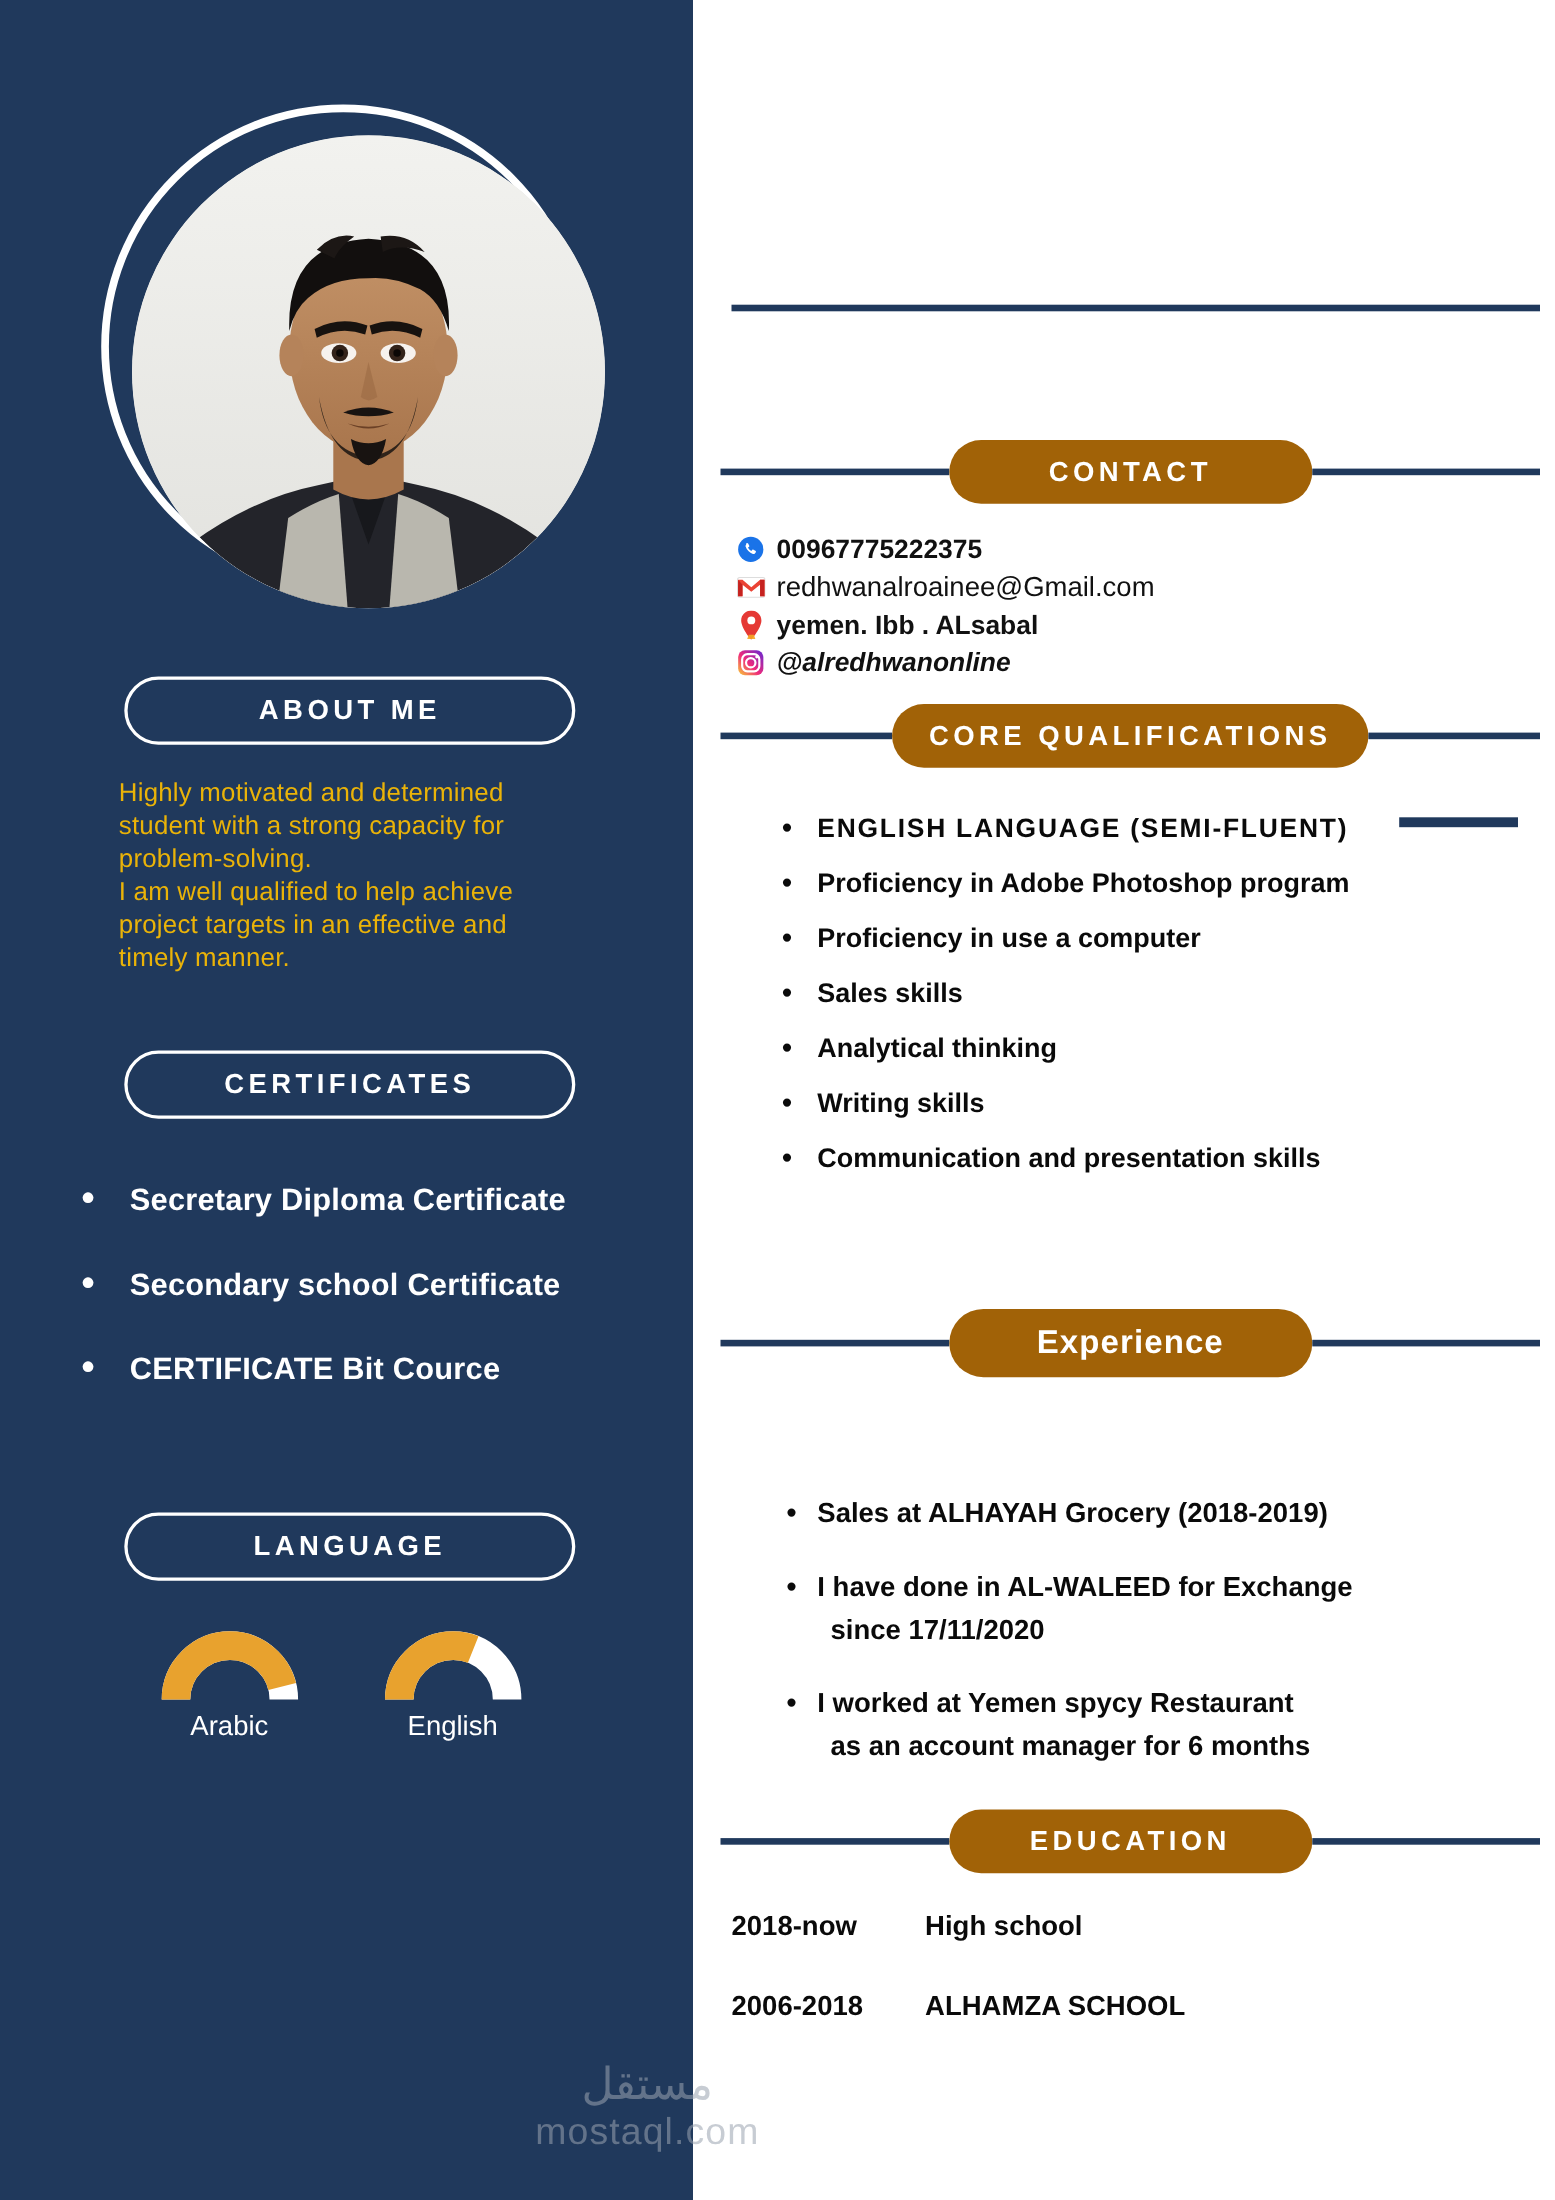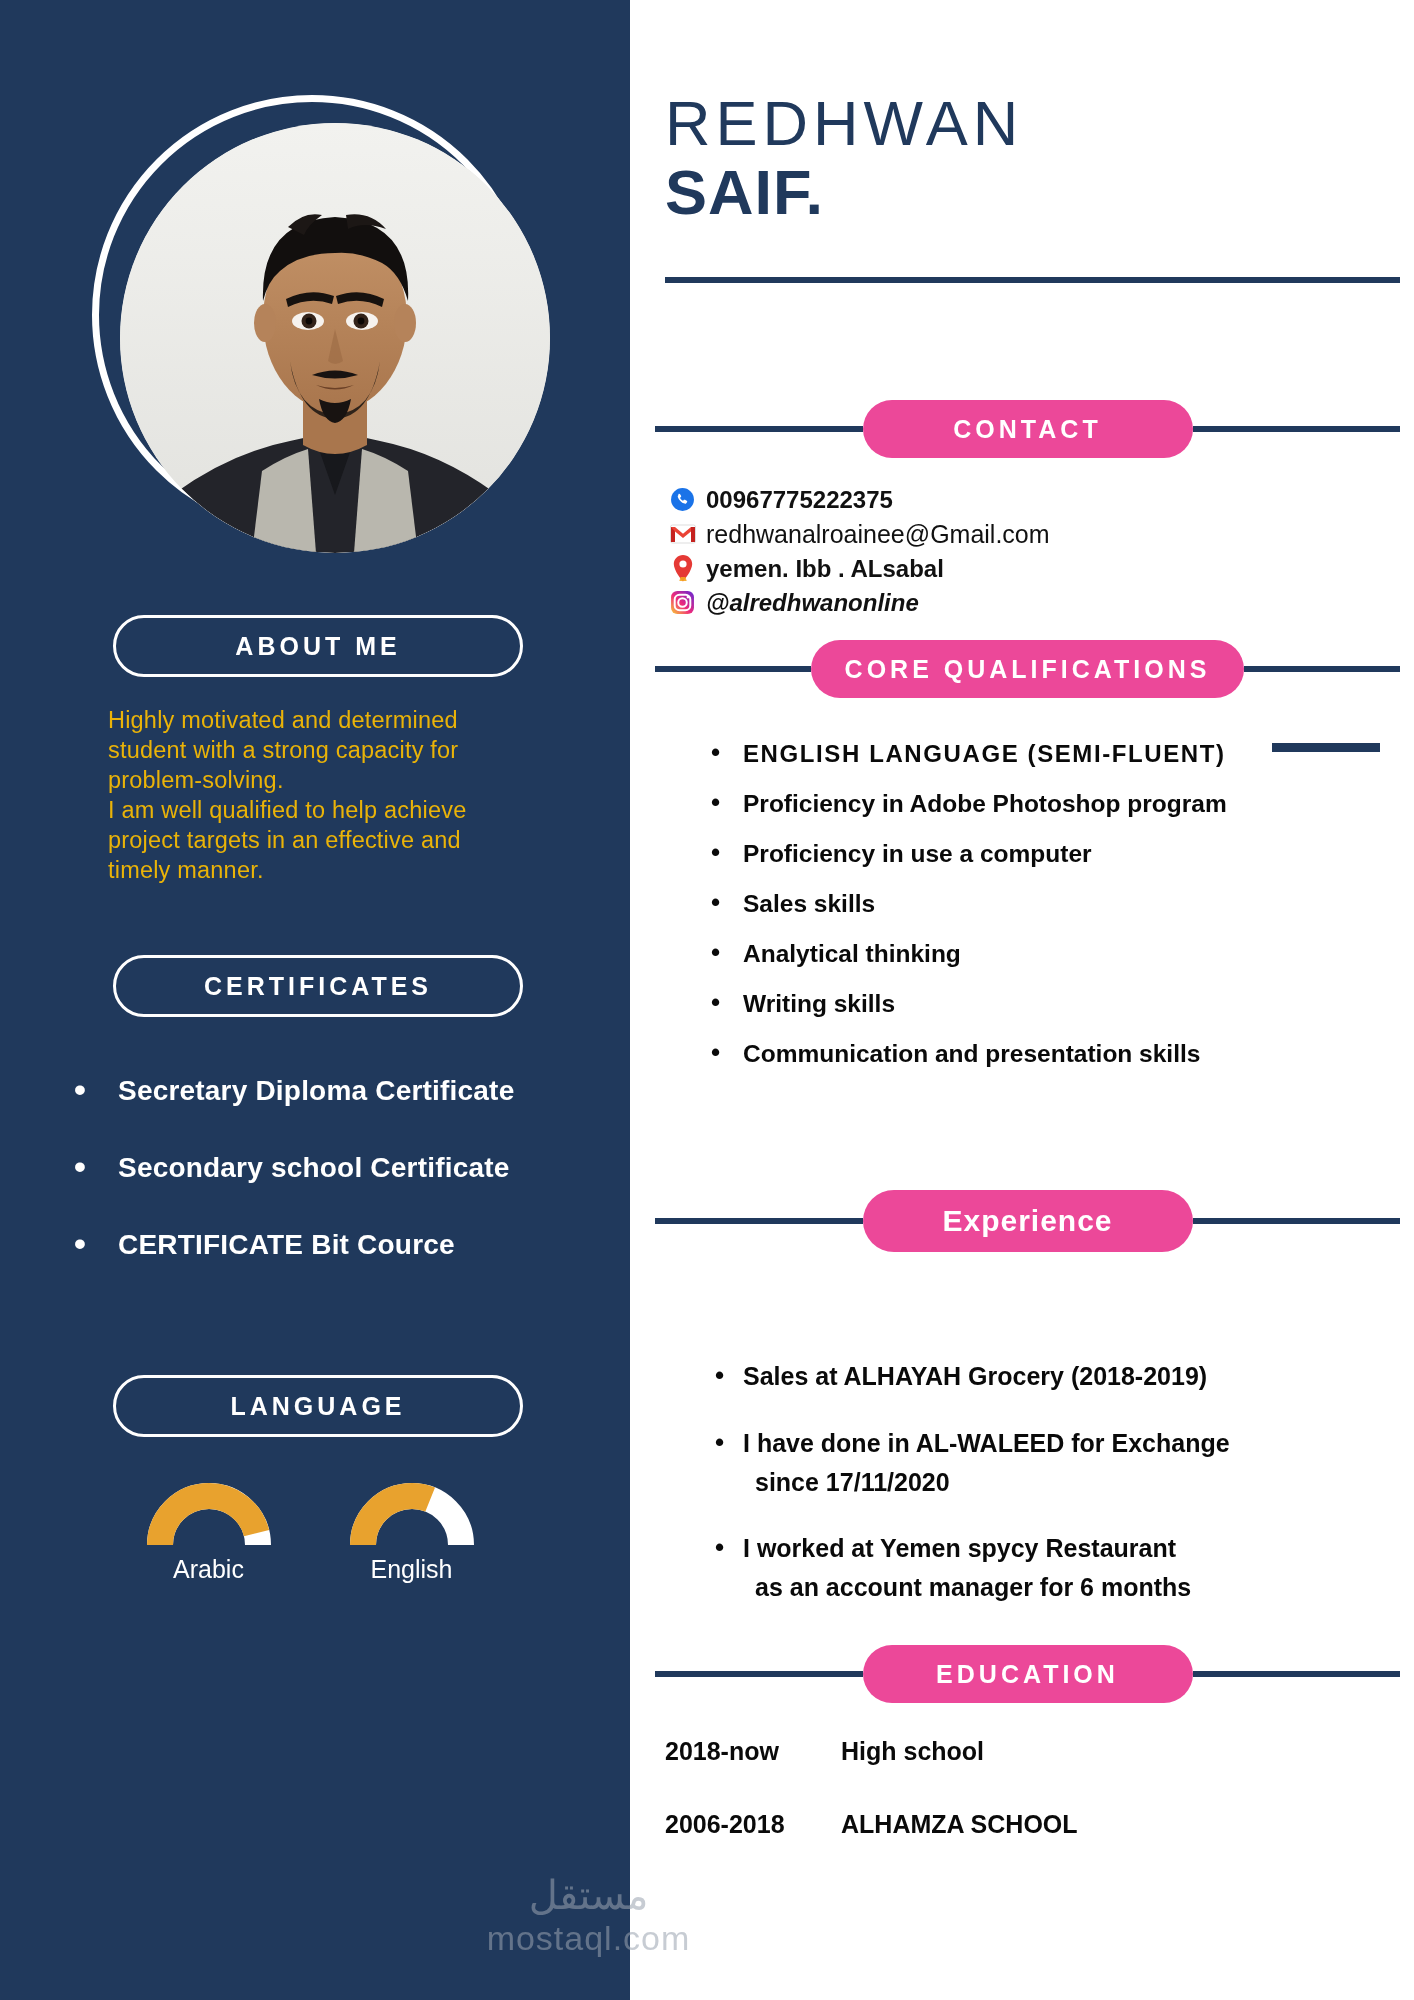--- a/index.html
+++ b/index.html
@@ -77,21 +77,21 @@
     font-size:63px; color:#20395c; letter-spacing:1px; font-weight:700; line-height:1.15;
   }
   .name-rule {
     position:absolute; left:35px; top:277px; width:735px; height:6px; background:#20395c;
   }
 
   
   .sec-head { position:relative; display:flex; align-items:center; }
   .sec-rule { height:6px; background:#20395c; flex:1; }
   .sec-pill {
-    background:#ec4899; color:#ffffff; border-radius:34px;
+    background:#a16207; color:#ffffff; border-radius:34px;
     height:58px; display:flex; align-items:center; justify-content:center;
     font-weight:700; letter-spacing:4px; font-size:25px;
     padding:0 34px; min-width:330px; flex:0 0 auto;
   }
   .sec-pill.big {
     font-size:30px; letter-spacing:1px; font-weight:700; height:62px; min-width:330px;
   }
 
   .contact-sec { position:absolute; left:25px; top:400px; width:745px; }
   .contact-list { margin-top:28px; padding-left:14px; }
@@ -235,24 +235,20 @@
           </svg>
           <div class="gauge-label">English</div>
         </div>
 
       </div>
     </section>
   </aside>
 
   <main class="main">
 
-    <div class="name-block">
-      <div class="name-first">REDHWAN</div>
-      <div class="name-last">SAIF.</div>
-    </div>
     <div class="name-rule"></div>
 
     <section class="contact-sec">
       <div class="sec-head">
         <span class="sec-rule"></span>
         <span class="sec-pill">CONTACT</span>
         <span class="sec-rule"></span>
       </div>
 
       <div class="contact-list">

